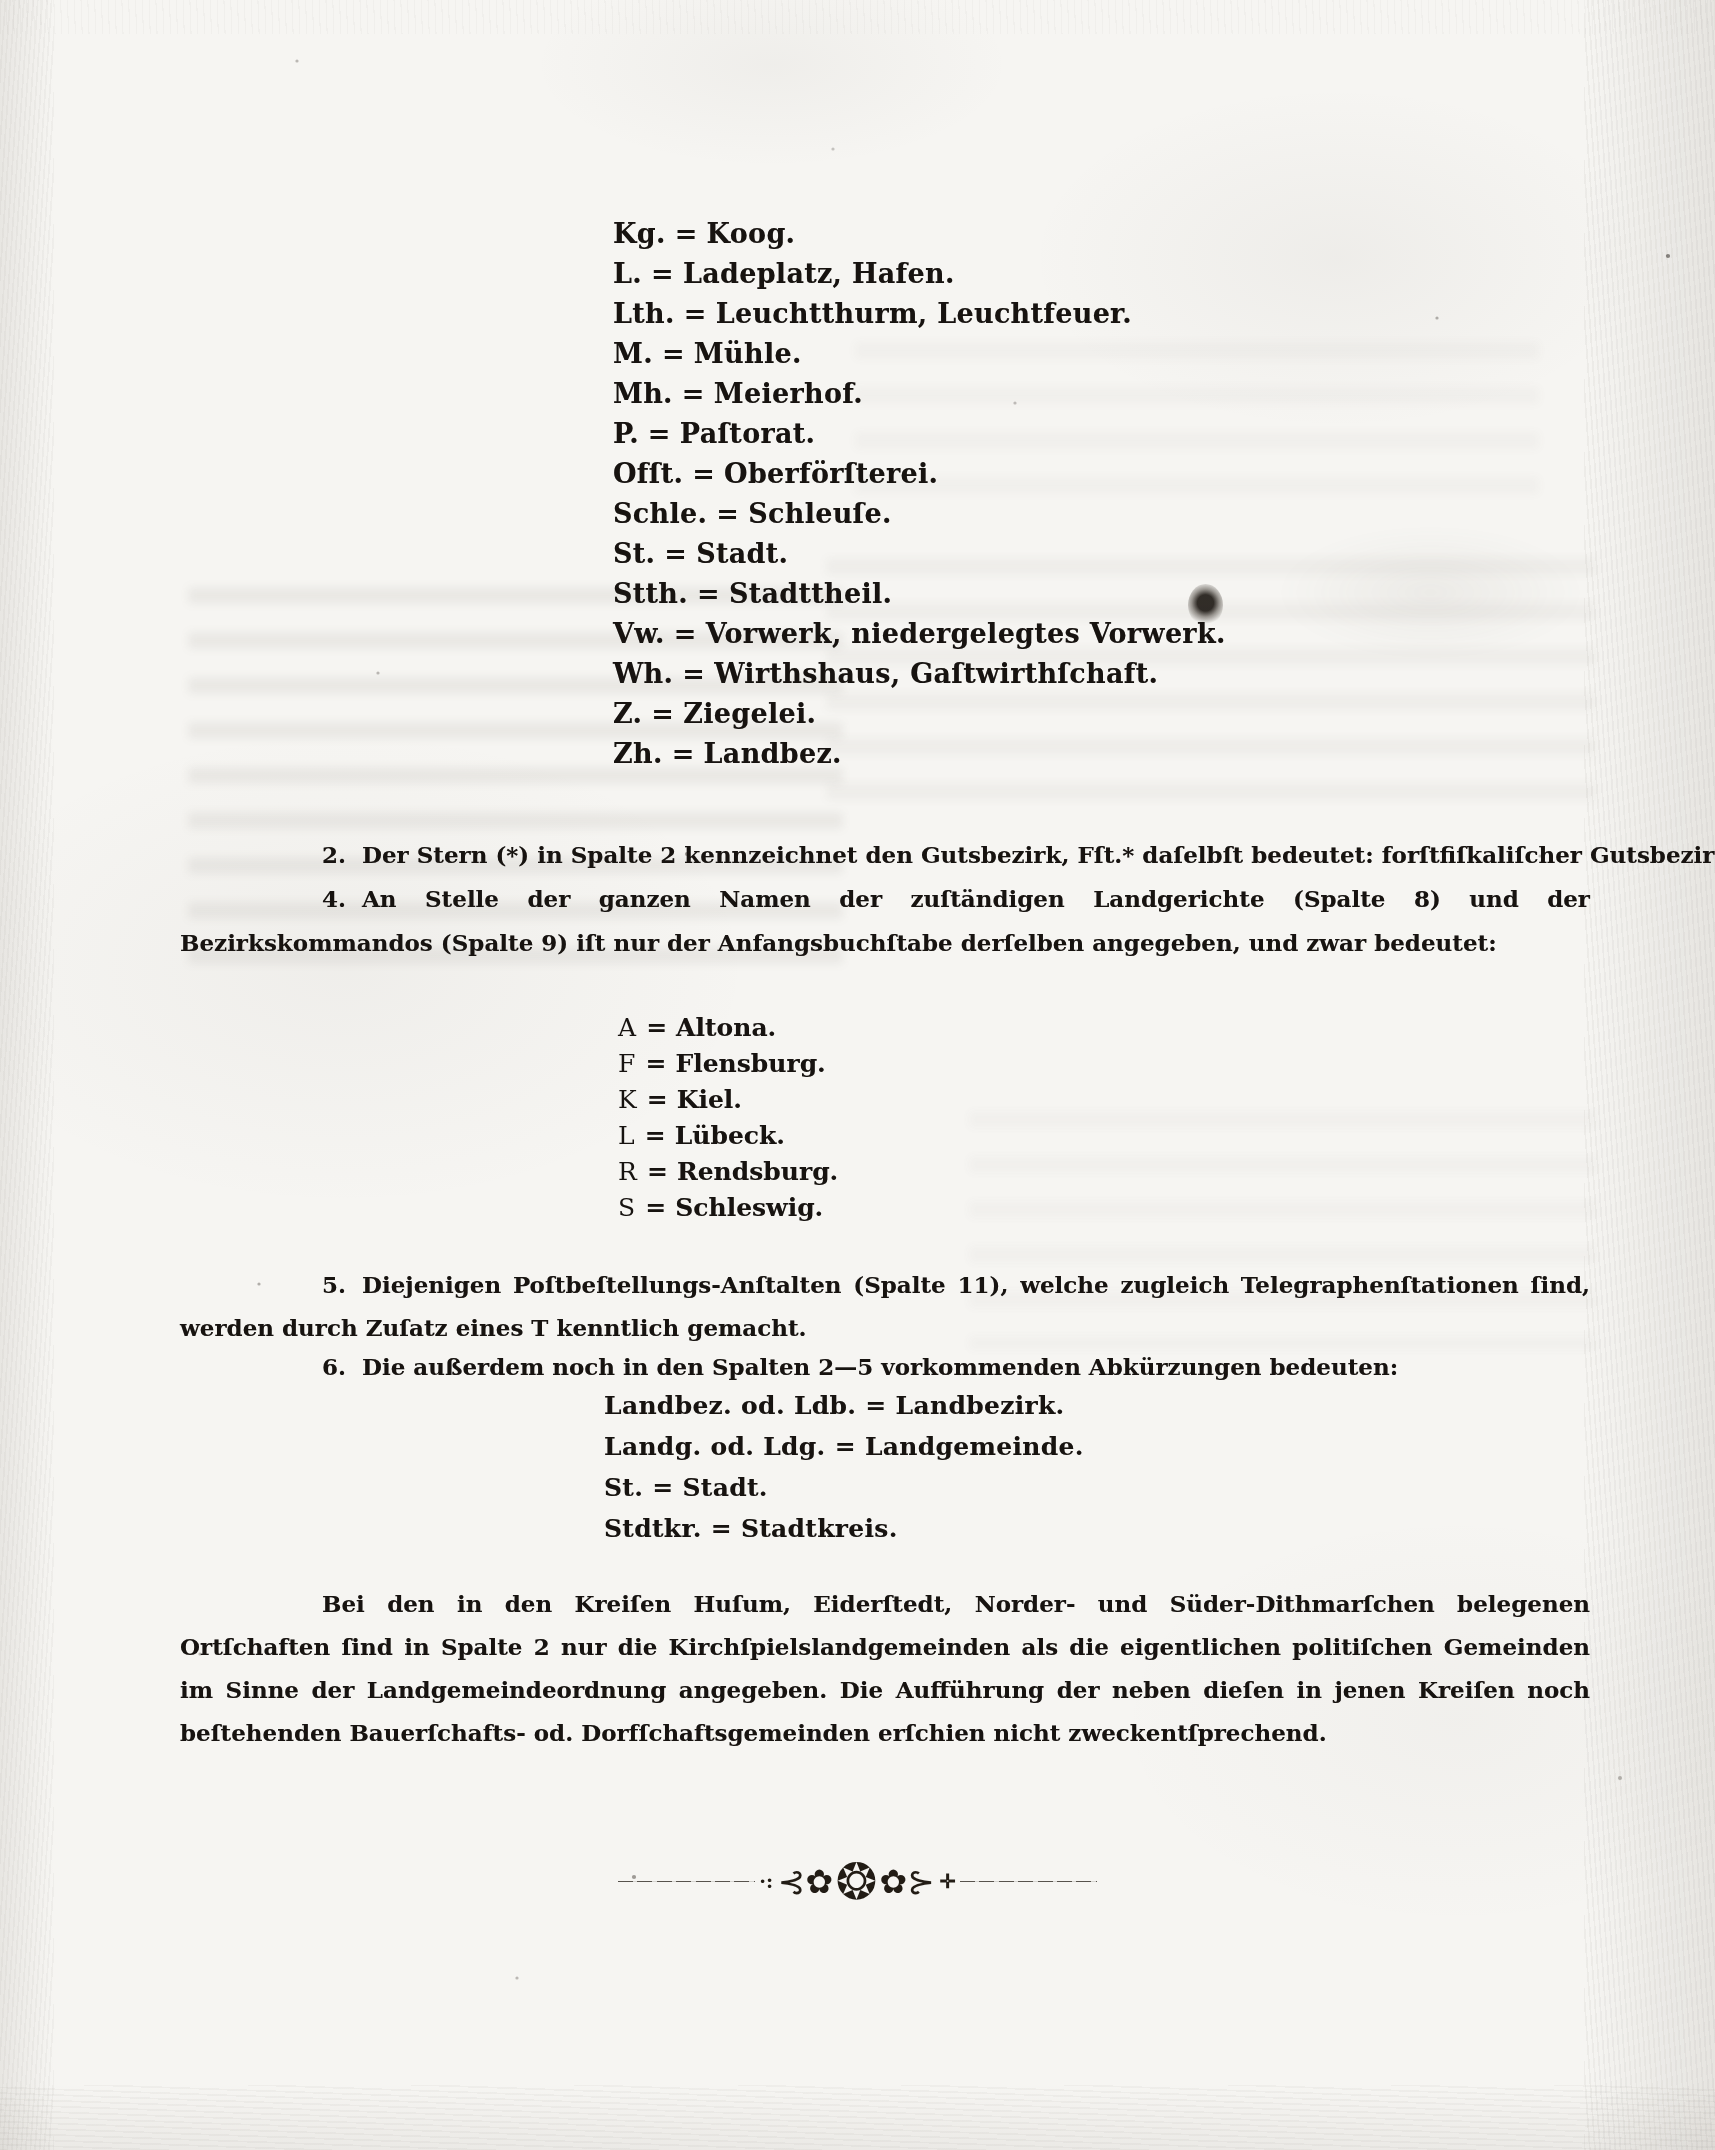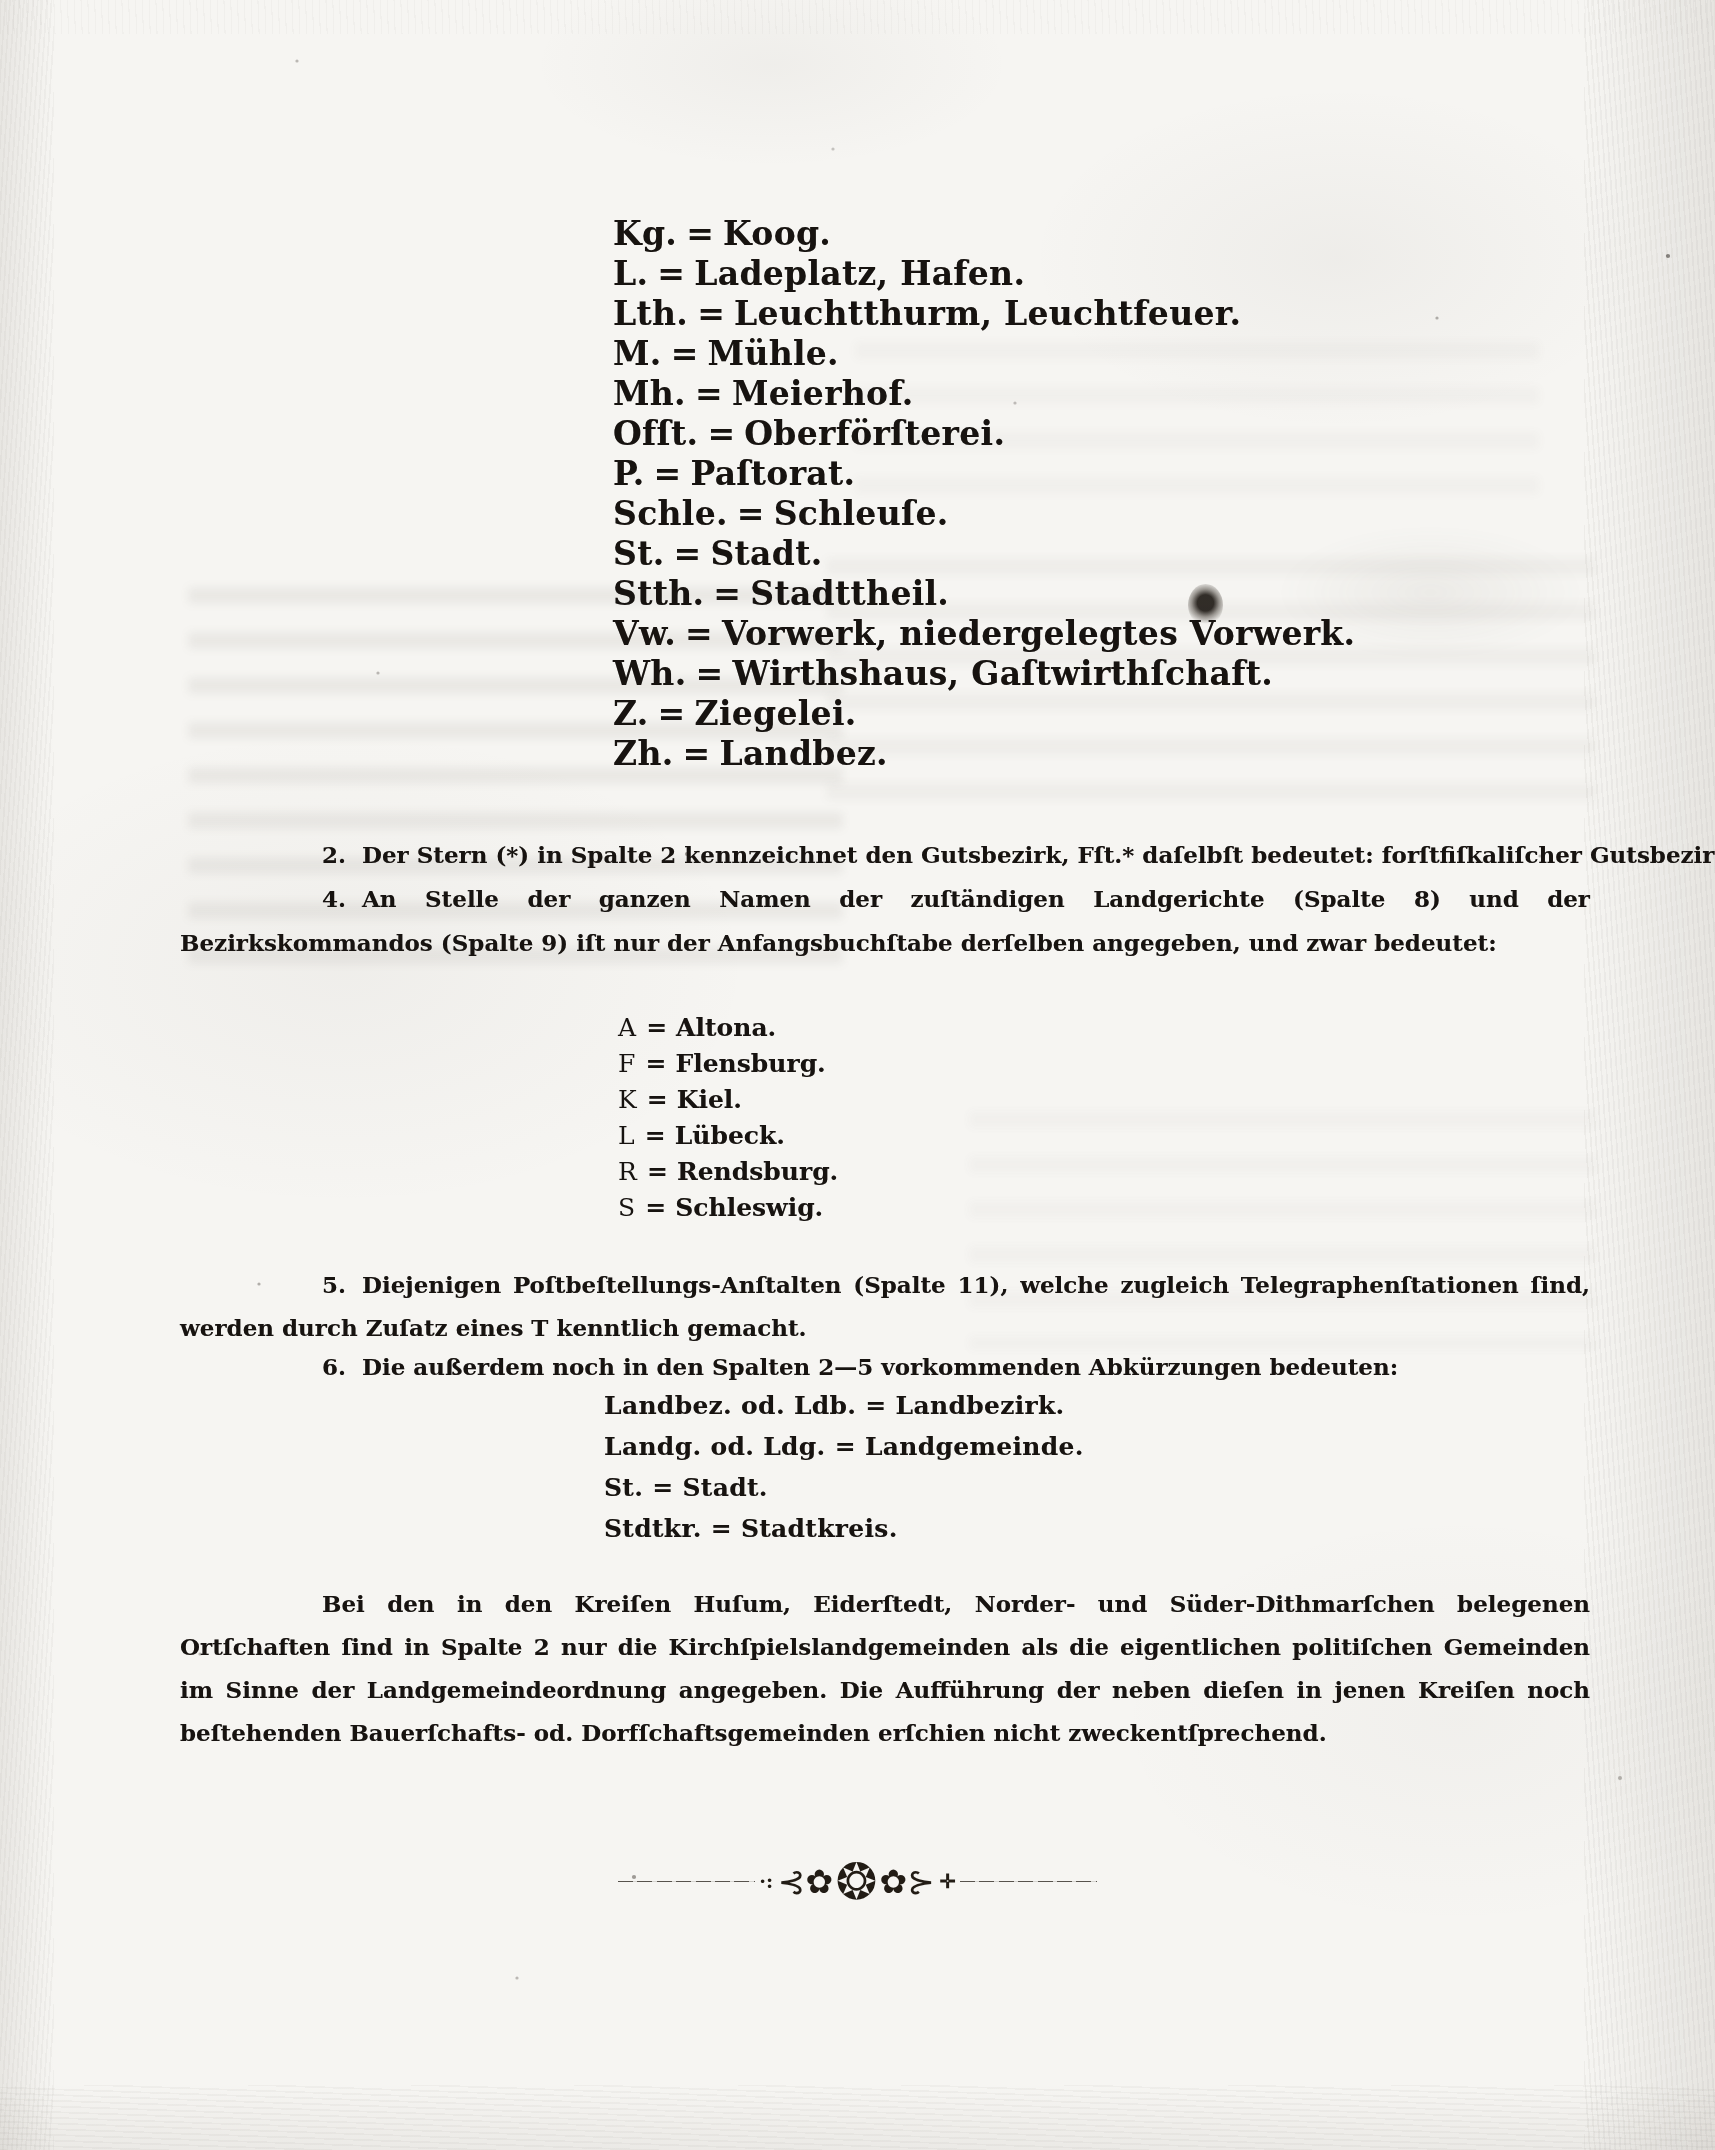--- a/index.html
+++ b/index.html
@@ -57,21 +57,21 @@
       1619px 1777px 0 1.1px rgba(50,44,38,.30),
       633px 1876px 0 1.1px rgba(50,44,38,.45),
       296px 60px 0 0.6px rgba(50,44,38,.30),
       832px 148px 0 0.6px rgba(50,44,38,.25),
       1539px 855px 0 0.6px rgba(50,44,38,.28),
       199px 1653px 0 0.6px rgba(50,44,38,.30),
       1014px 402px 0 0.6px rgba(50,44,38,.28),
       516px 1977px 0 0.6px rgba(50,44,38,.30);}
   
   .blackletter{font-weight:700;text-shadow:0 0 0.6px rgba(23,19,16,.35);}
-  .abbr-list{position:absolute;left:613px;top:214px;font-size:33px;line-height:40px;letter-spacing:0.3px;}
+  .abbr-list{position:absolute;left:613px;top:214px;font-size:27px;line-height:40px;letter-spacing:0.3px;}
   .abbr-list .row{white-space:nowrap;}
   .abbr2-list{position:absolute;left:604px;top:1385px;font-size:25px;line-height:41px;letter-spacing:0.3px;}
   .abbr2-list .row{white-space:nowrap;}
   .eq{margin:0 9px;}
   .letters-list{position:absolute;left:618px;top:1010px;font-size:25px;line-height:36px;}
   .letters-list .row{white-space:nowrap;}
   .letters-list .roman{font-weight:400;text-shadow:none;letter-spacing:1.1px;}
   .notes-block{position:absolute;left:180px;width:1410px;font-size:23px;}
   .notes-block p{margin:0;line-height:44px;text-indent:142px;}
   #notes-234{top:833px;}
@@ -125,25 +125,25 @@
 
     <div class="row">
       <span>M.</span><span class="eq">=</span><span>Mühle.</span>
     </div>
 
     <div class="row">
       <span>Mh.</span><span class="eq">=</span><span>Meierhof.</span>
     </div>
 
     <div class="row">
+      <span>P.</span><span class="eq">=</span><span>Paſtorat.</span>
+    </div>
+
+    <div class="row">
       <span>Ofſt.</span><span class="eq">=</span><span>Oberförſterei.</span>
-    </div>
-
-    <div class="row">
-      <span>P.</span><span class="eq">=</span><span>Paſtorat.</span>
     </div>
 
 
     <div class="row">
       <span>Schle.</span><span class="eq">=</span><span>Schleuſe.</span>
     </div>
 
     <div class="row">
       <span>St.</span><span class="eq">=</span><span>Stadt.</span>
     </div>

